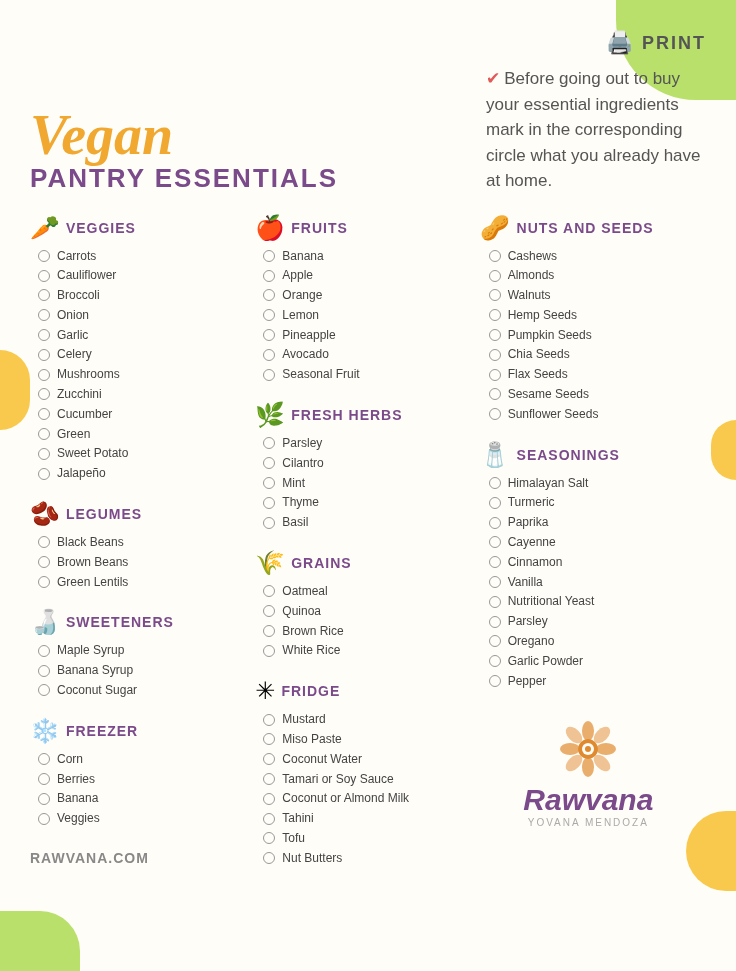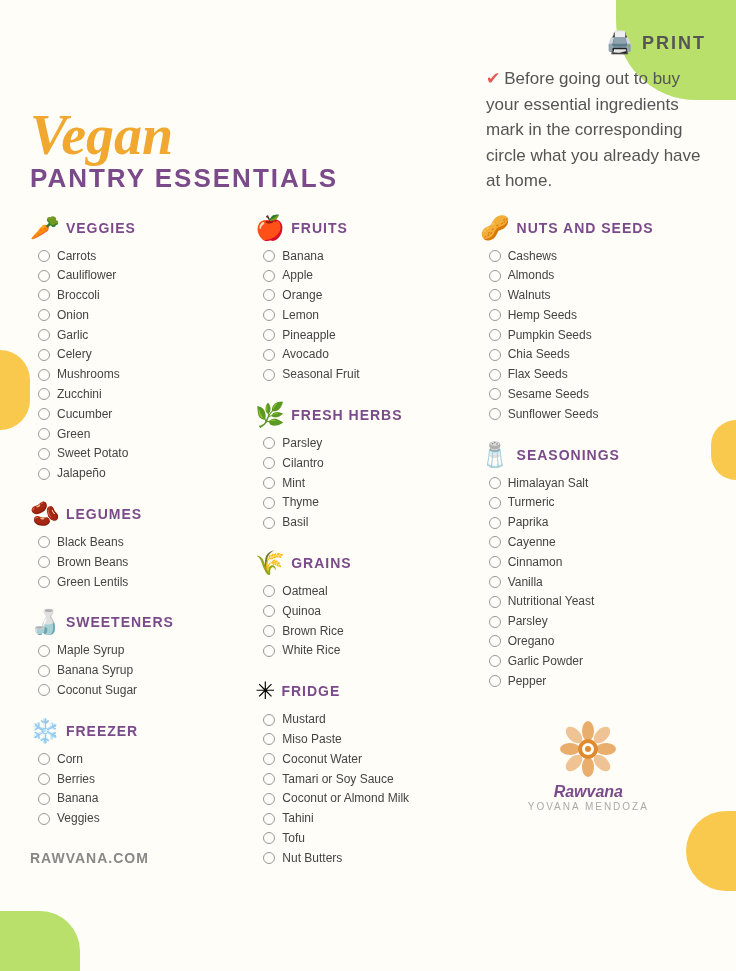--- a/index.html
+++ b/index.html
@@ -590,19 +590,19 @@
             <ellipse cx="48" cy="30" rx="10" ry="6" fill="#e08a30" opacity="0.7"></ellipse>
             <ellipse cx="16" cy="16" rx="6" ry="10" fill="#e08a30" opacity="0.5" transform="rotate(-45 16 16)"></ellipse>
             <ellipse cx="44" cy="16" rx="6" ry="10" fill="#e08a30" opacity="0.5" transform="rotate(45 44 16)"></ellipse>
             <ellipse cx="16" cy="44" rx="6" ry="10" fill="#e08a30" opacity="0.5" transform="rotate(45 16 44)"></ellipse>
             <ellipse cx="44" cy="44" rx="6" ry="10" fill="#e08a30" opacity="0.5" transform="rotate(-45 44 44)"></ellipse>
             <circle cx="30" cy="30" r="10" fill="#e08a30"></circle>
             <circle cx="30" cy="30" r="6" fill="#fffdf7"></circle>
             <circle cx="30" cy="30" r="3" fill="#e08a30"></circle>
           </svg>
         </div>
-        <div style="font-size:16px; font-style:italic; color:#7a4a8a; font-weight:bold;">Rawvana</div>
+        <div style="font-size:30px; font-style:italic; color:#7a4a8a; font-weight:bold;">Rawvana</div>
         <div style="font-size:10px; color:#aaa; letter-spacing:2px;">YOVANA MENDOZA</div>
       </div>
     </div>
 
   </div>
 </div>
 
 </body></html>

